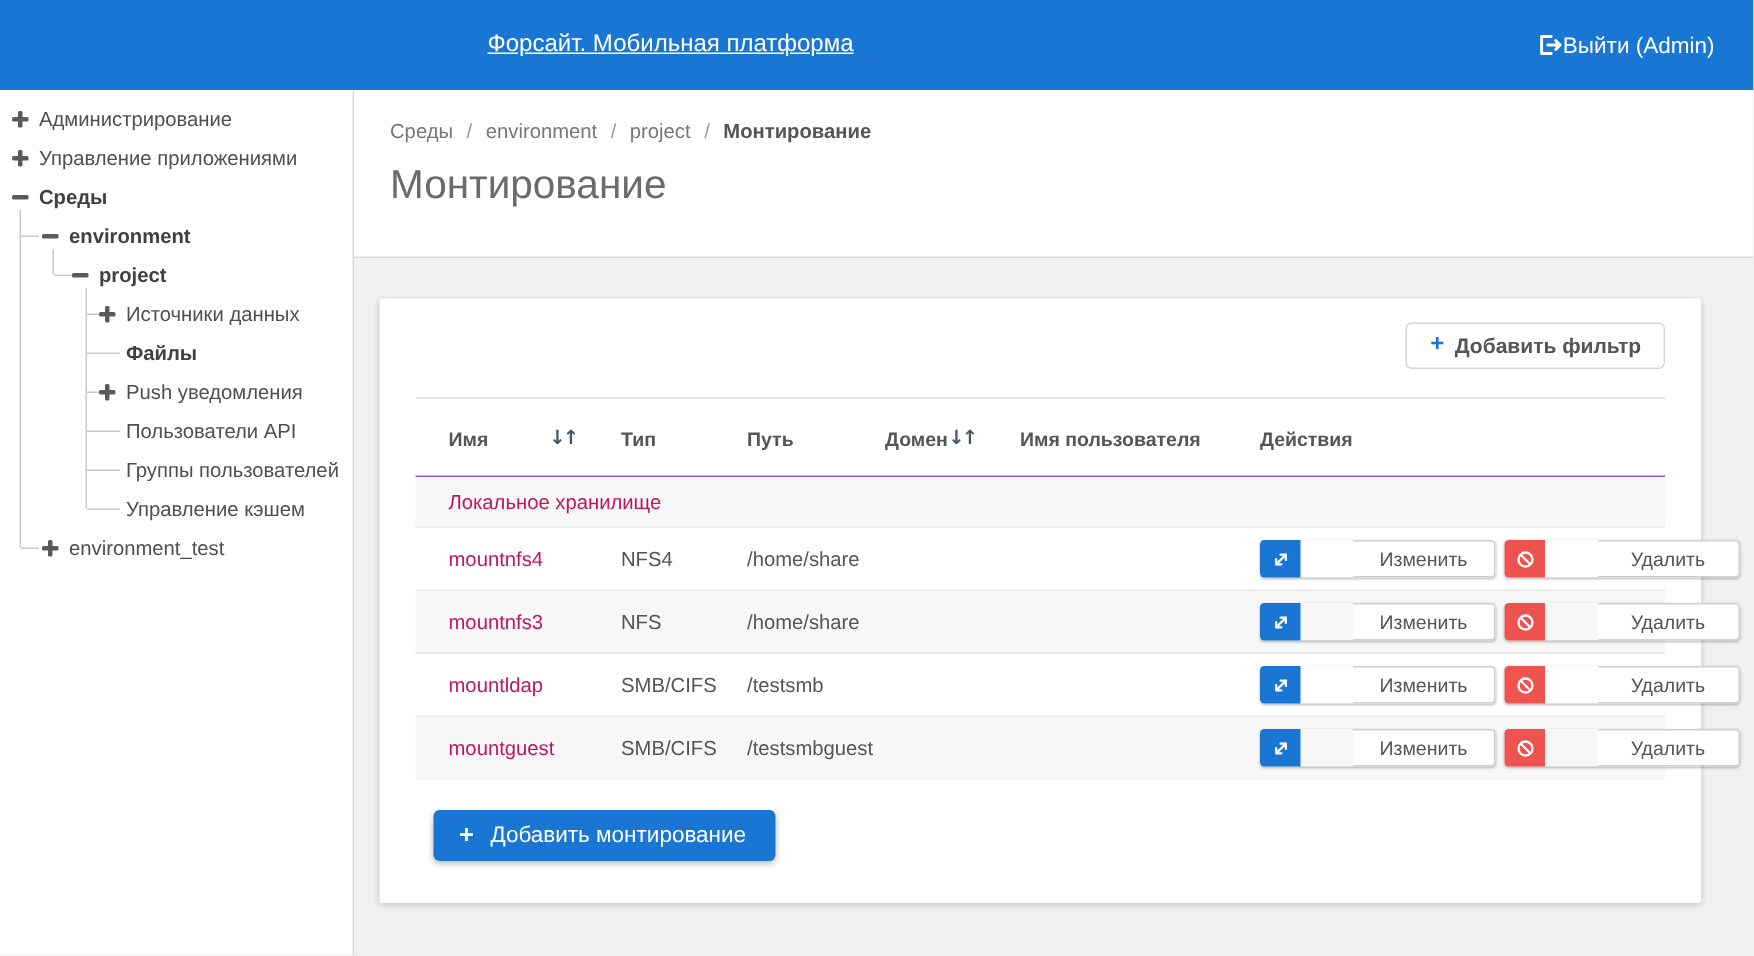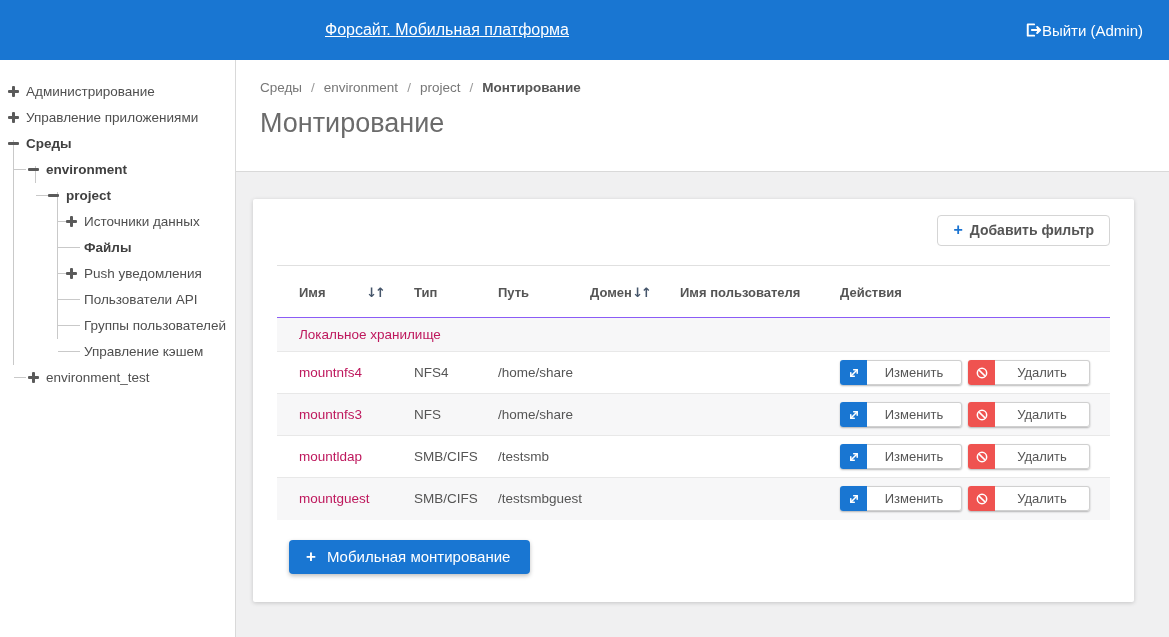--- a/index.html
+++ b/index.html
@@ -11,21 +11,21 @@
   .logo-wrap { display:flex; align-items:center; gap:11px; margin-left:10px; cursor:pointer; }
   .logo-box { width:42px; height:42px; border:2.5px solid #fff; border-radius:10px; display:flex; align-items:center; justify-content:center; }
   .logo-text { color:#fff; line-height:1.25; }
   .logo-text .l1 { font-size:12.5px; font-weight:300; }
   .logo-text .l2 { font-size:13.5px; font-weight:700; letter-spacing:.3px; }
   .app-title { position:absolute; left:325px; top:50%; transform:translateY(-50%); color:#fff; font-size:16px;text-decoration:underline; }
   .logout { position:absolute; right:26px; top:50%; transform:translateY(-50%); display:flex; align-items:center; color:#fff; font-size:15px; background:none; border:none; cursor:pointer; font-family:inherit; }
 
   
   .body-row { display:flex; height:577px; }
-  .sidebar { width:236px; background:#fff; border-right:1px solid #d9d9d9; position:relative; padding-top:18px; flex:none; }
+  .sidebar { width:236px; background:#fff; border-right:1px solid #d9d9d9; position:relative; padding-top:6px; flex:none; }
   .main { flex:1; display:flex; flex-direction:column; min-width:0; }
 
   
   .titem { height:26px; display:flex; align-items:center; gap:7px; font-size:13.5px; color:#4f4f4f; cursor:pointer; position:relative; white-space:nowrap; }
   .titem.bold { font-weight:700; color:#404040; }
   .ind0 { padding-left:8px; } .ind1 { padding-left:28px; } .ind2 { padding-left:48px; }
   .ind3 { padding-left:66px; } .ind3t { padding-left:84px; }
   .tico { width:11px; height:11px; position:relative; flex:none; }
   .tico::before { content:""; position:absolute; left:0; top:4px; width:11px; height:3px; background:#5a5a5a; border-radius:1px; }
   .tico.plus::after { content:""; position:absolute; left:4px; top:0; width:3px; height:11px; background:#5a5a5a; border-radius:1px; }
@@ -59,21 +59,21 @@
   thead th { border-top:1px solid #e0e0e0; border-bottom:1px solid #8b5cf6; padding:19px 6px 17px 22px; font-size:13px; font-weight:700; color:#555; text-align:left; }
   .th-flex { display:flex; align-items:center; justify-content:space-between; }
   .sort-ic { color:#46566b; font-weight:700; letter-spacing:-2px; font-size:13px; cursor:pointer; padding-right:2px; font-family:"DejaVu Sans",sans-serif; }
   tbody tr { border-bottom:1px solid #e8e8e8; }
   tbody tr:last-child { border-bottom:none; }
   tbody tr:nth-child(odd) { background:#f7f7f8; }
   tbody td { padding:0 6px 0 22px; font-size:13.5px; color:#555; height:42px; }
   td.group-cell { height:34px; }
   .lnk { color:#be185d; cursor:pointer; text-decoration:none; }
   .actions { display:flex; gap:6px; }
-  .act { display:inline-flex; padding:0; border:none; background:transparent; border-radius:3px; box-shadow:0 1px 2px rgba(0,0,0,.28); cursor:pointer; font-family:inherit; }
+  .act { display:inline-flex; padding:0; border:none; background:transparent; border-radius:3px; box-shadow:0 1px 2px rgba(0,0,0,.28); cursor:pointer; font-family:inherit;gap:35px; }
   .act-ic { width:27px; height:25px; display:flex; align-items:center; justify-content:center; border-radius:3px 0 0 3px; flex:none; }
   .act-ic.blue { background:#1976d2; } .act-ic.red { background:#ef5350; }
   .act-lb { width:95px; height:25px; line-height:23px; font-size:13px; color:#555; background:#fff; border:1px solid #d0d0d0; border-left:none; border-radius:0 3px 3px 0; text-align:center; }
 
   .btn-add { display:inline-flex; align-items:center; gap:11px; margin:20px 0 0 12px; background:#1976d2; color:#fff; border:none; border-radius:4px; padding:8px 20px 9px 17px; font-size:15px; font-weight:500; cursor:pointer; box-shadow:0 2px 4px rgba(0,0,0,.25); font-family:inherit; }
   .btn-add .plus { font-size:17px; font-weight:700; line-height:1; }
 </style>
 </head>
 <body>
 
@@ -331,18 +331,18 @@
                     <span class="act-lb">Удалить</span>
                   </button>
                 </div>
               </td>
             </tr>
           </tbody>
         </table>
 
         <button class="btn-add">
           <span class="plus">+</span>
-          <span>Мобильная монтирование</span>
+          <span>Добавить монтирование</span>
         </button>
       </div>
     </div>
   </div>
 </div>
 
 </body></html>

